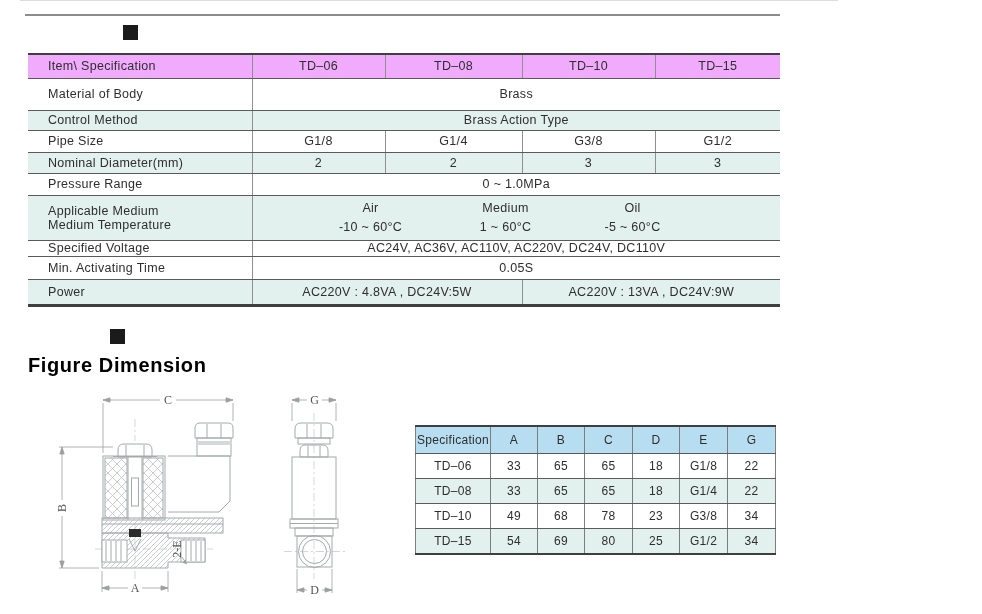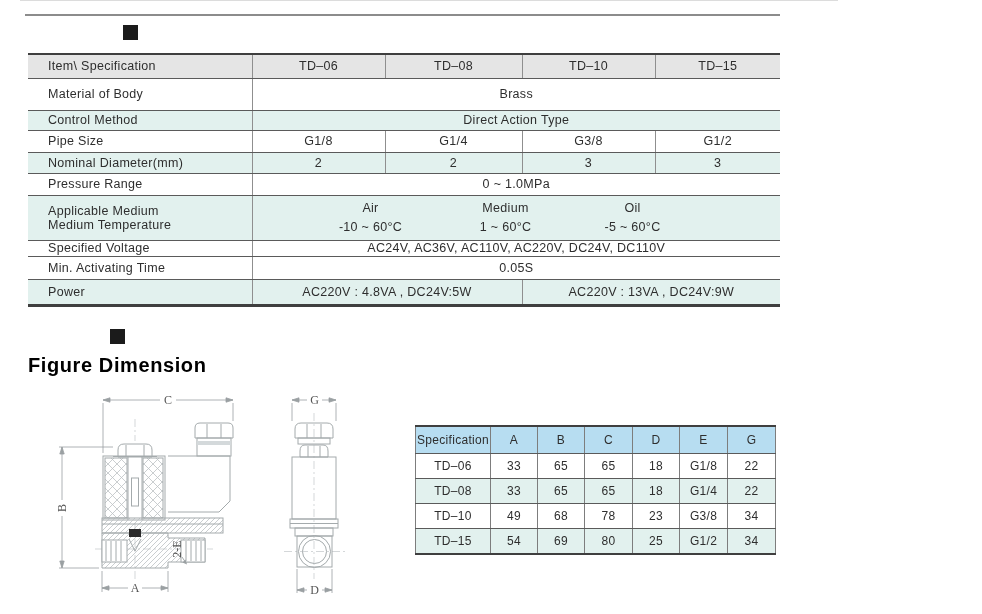--- a/index.html
+++ b/index.html
@@ -16,21 +16,21 @@
   table{border-collapse:collapse;table-layout:fixed;}
   td{padding:0;vertical-align:middle;font-size:12.5px;letter-spacing:.3px;color:#2e2e2e;}
 
   
   .tech{position:absolute;left:28px;top:53px;width:752px;
         border-top:2px solid #3f3f3f;border-bottom:3px solid #3f3f3f;}
   .tech td{border-bottom:1.5px solid #5a5a5a;}
   .tech .lbl{text-align:left;padding-left:20px;}
   .tech .val{text-align:center;}
   .tech .vb{border-left:1px solid #8f8f8f;}
-  .tech tr.hdr td{background:#e5e5e5;}
+  .tech tr.hdr td{background:#f0abfc;}
   .tech tr.tint td{background:#e2f1ee;}
   .medcell{position:relative;}
   .med{position:absolute;top:0;height:100%;width:150px;margin-left:-75px;text-align:center;
        display:flex;flex-direction:column;justify-content:space-evenly;}
 
   
   .dim{position:absolute;left:415px;top:425px;width:360px;
        border-top:2px solid #3f3f3f;border-bottom:2px solid #3f3f3f;}
   .dim td{border:1px solid #7d7d7d;border-bottom:1.5px solid #5a5a5a;text-align:center;font-size:12px;margin-left:13px;}
   .dim tr.hdr td{background:#b7ddf1;}
@@ -67,21 +67,21 @@
       <td class="val vb">TD–08</td>
       <td class="val vb">TD–10</td>
       <td class="val vb">TD–15</td>
     </tr>
     <tr style="height:32px">
       <td class="lbl">Material of Body</td>
       <td class="val vb" colspan="4">Brass</td>
     </tr>
     <tr class="tint" style="height:20px">
       <td class="lbl">Control Method</td>
-      <td class="val vb" colspan="4">Direct Action Type</td>
+      <td class="val vb" colspan="4">Brass Action Type</td>
     </tr>
     <tr style="height:22px">
       <td class="lbl">Pipe Size</td>
       <td class="val vb">G1/8</td>
       <td class="val vb">G1/4</td>
       <td class="val vb">G3/8</td>
       <td class="val vb">G1/2</td>
     </tr>
     <tr class="tint" style="height:21px">
       <td class="lbl">Nominal Diameter(mm)</td>

